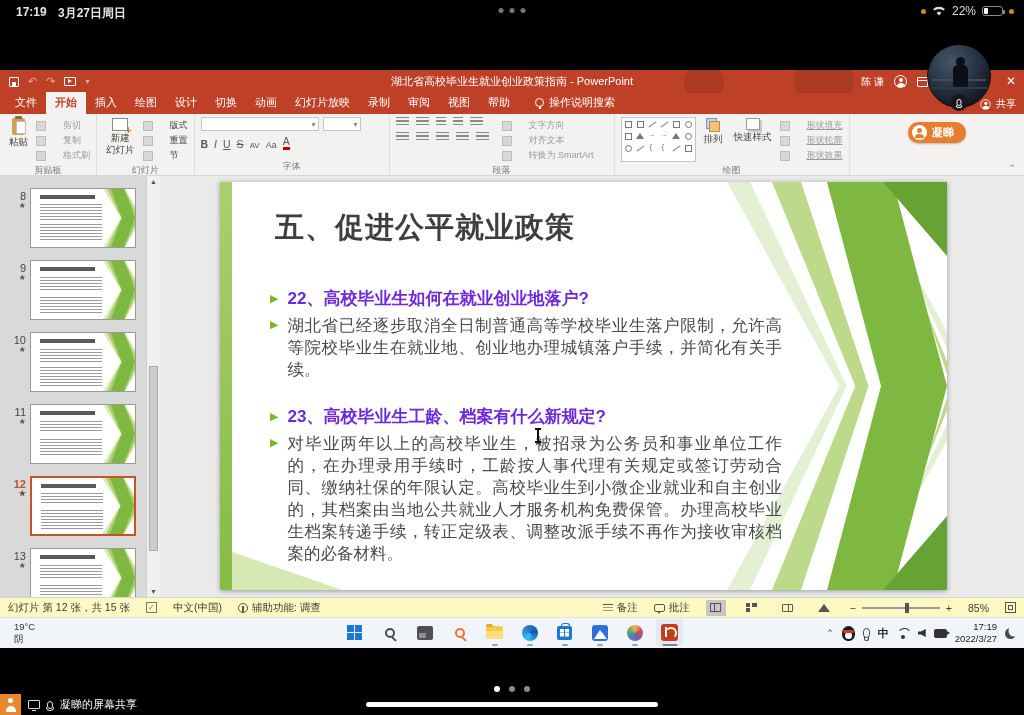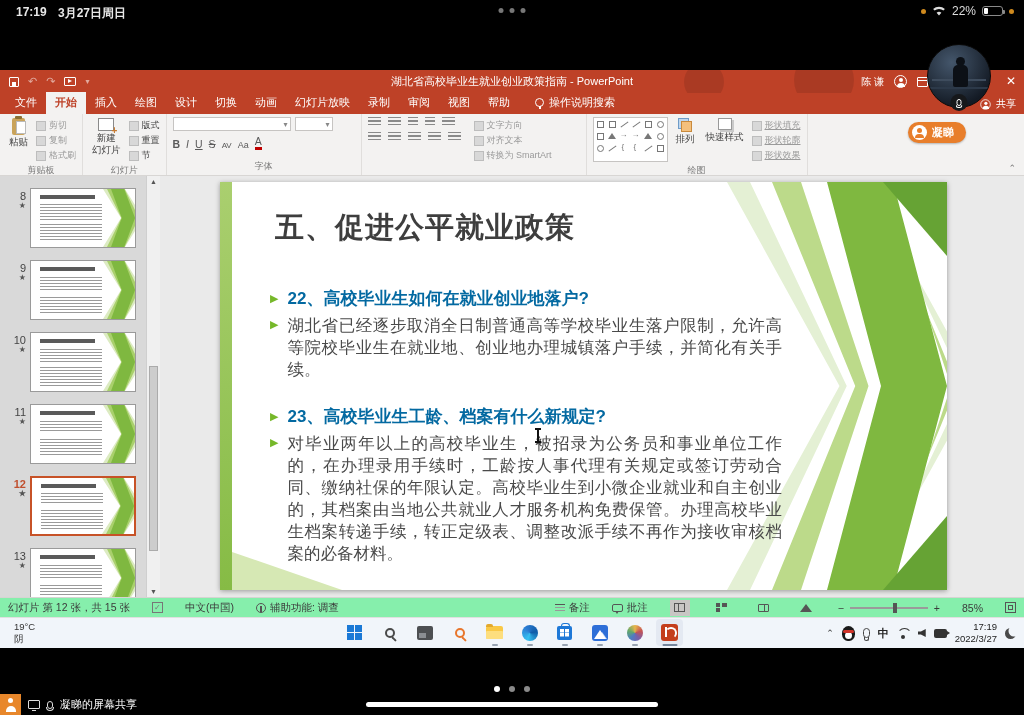--- a/index.html
+++ b/index.html
@@ -48,21 +48,21 @@
   .bulb{width:9px;height:9px;border:1.2px solid #fff;border-radius:50%;position:relative;}
   .bulb::after{content:"";position:absolute;left:2.5px;bottom:-3px;width:2px;height:3px;background:#fff;}
   .sharecorner{position:absolute;right:8px;bottom:3px;display:flex;align-items:center;gap:4px;font-size:10px;color:#fff;}
 
   .ribbon{height:62px;background:#F3F2F1;display:flex;border-bottom:1px solid #D8D6D4;position:relative;font-size:9.5px;color:#444;}
   .rg{display:flex;flex-direction:column;border-right:1px solid #E0DEDC;padding:3px 6px 1px;}
   .rg .lbl{margin-top:auto;font-size:9px;color:#7A7A7A;text-align:center;padding:2px 0 1px;}
   .rbody{display:flex;gap:5px;}
   .bigbtn{display:flex;flex-direction:column;align-items:center;gap:2px;padding:1px 3px;text-align:center;line-height:1.1;}
   .scol{display:flex;flex-direction:column;gap:2px;font-size:9px;color:#9a9a9a;justify-content:flex-start;padding-top:2px;}
-  .srow{display:flex;align-items:center;gap:3px;white-space:nowrap;}
+  .srow{display:flex;align-items:center;gap:17px;white-space:nowrap;}
   .clip{width:13px;height:17px;background:#C9A35A;border-radius:2px;position:relative;}
   .clip::before{content:"";position:absolute;left:3px;top:-2px;width:7px;height:3px;background:#8a6f33;border-radius:1px;}
   .clip::after{content:"";position:absolute;left:4px;top:3px;width:8px;height:11px;background:#fff;border:1px solid #bbb;}
   .mini{width:10px;height:10px;background:#d8d8d8;border:1px solid #bdbdbd;}
   .nslide{width:16px;height:13px;border:1px solid #8a8a8a;background:#fff;position:relative;}
   .nslide::after{content:"+";position:absolute;right:-4px;bottom:-6px;color:#C77B32;font-weight:bold;font-size:10px;}
   .fbox{height:14px;background:#fff;border:1px solid #C6C4C2;display:flex;align-items:center;justify-content:flex-end;padding:0 2px;color:#888;font-size:8px;}
   .fmt{font-size:10.5px;color:#5a5a5a;display:flex;align-items:flex-end;gap:6px;}
   .fmt b{font-weight:bold;} .fmt .it{font-style:italic;} .fmt .un{text-decoration:underline;} .fmt .st{text-decoration:line-through;}
   .stripes{width:13px;height:10px;background:repeating-linear-gradient(to bottom,#8a8a8a 0 1.4px,transparent 1.4px 3.4px);}
@@ -119,29 +119,29 @@
   .c3{right:-10px;width:185px;background:#BCDA8A;}
   .c4{right:-4px;width:150px;background:#fff;}
   .c5{right:0;width:120px;background:#7FB840;}
   .ccorner{position:absolute;right:0;top:0;width:64px;height:74px;background:#66A334;clip-path:polygon(0 0,100% 0,100% 100%);}
   .ccorner2{position:absolute;right:0;bottom:0;width:64px;height:74px;background:#66A334;clip-path:polygon(100% 0,100% 100%,0 100%);}
   .blTri{position:absolute;left:12px;bottom:0;width:110px;height:38px;background:#D6E8B4;clip-path:polygon(0 0,0 100%,100% 100%);}
   .stitle{position:absolute;left:55px;top:26px;font-size:29px;font-weight:bold;color:#3E3E3E;letter-spacing:1px;}
   .qa{position:absolute;left:50px;top:106px;width:512px;color:#4a4a4a;}
   .qrow{display:flex;gap:9px;}
   .bullet{color:#76B82A;font-size:11px;line-height:20px;flex:none;}
-  .qh{font-size:17px;font-weight:bold;color:#0369a1;line-height:22px;}
+  .qh{font-size:17px;font-weight:bold;color:#6d28d9;line-height:22px;}
   .qb{font-size:16.5px;line-height:22px;text-align:justify;}
   .mb1{margin-bottom:4px;} .mb2{margin-bottom:26px;}
   .ibeam{position:absolute;left:317px;top:246px;width:1.6px;height:15px;background:#111;}
   .ibeam::before,.ibeam::after{content:"";position:absolute;left:-2px;width:6px;height:1.6px;background:#111;}
   .ibeam::before{top:0;} .ibeam::after{bottom:0;}
 
   
-  .sbar{height:20px;background:#86efac;border-top:1px solid #D6D4D2;display:flex;align-items:center;font-size:10.5px;color:#3b3b3b;padding:0 8px;gap:22px;}
+  .sbar{height:20px;background:#fef9c3;border-top:1px solid #D6D4D2;display:flex;align-items:center;font-size:10.5px;color:#3b3b3b;padding:0 8px;gap:16px;}
   .sbar .sp{flex:1;}
   .proof{width:11px;height:11px;border:1px solid #777;position:relative;font-size:8px;color:#777;text-align:center;line-height:10px;}
   .accico{width:10px;height:10px;border:1px solid #555;border-radius:50%;position:relative;}
   .accico::after{content:"";position:absolute;left:3.5px;top:2px;width:2px;height:6px;background:#555;}
   .noteico{width:10px;height:8px;border-top:1.4px solid #555;background:repeating-linear-gradient(to bottom,transparent 0 2px,#999 2px 3px);}
   .cmtico{width:11px;height:8px;border:1px solid #555;border-radius:2px;position:relative;}
   .cmtico::after{content:"";position:absolute;left:2px;bottom:-3px;border-left:2px solid transparent;border-right:2px solid transparent;border-top:3px solid #555;}
   .vbtn{width:20px;height:16px;display:flex;align-items:center;justify-content:center;}
   .vbtn.active{background:#C8C6C4;}
   .vnorm{width:11px;height:9px;border:1px solid #555;position:relative;}
@@ -392,20 +392,21 @@
             <span class="srow">
                 <span class="mini"></span>
                 <span>对齐文本</span>
               </span>
             <span class="srow">
                 <span class="mini"></span>
                 <span>转换为 SmartArt</span>
               </span>
           </div>
         </div>
+        <div class="lbl">段落</div>
       </div>
 
       <div class="rg">
         <div class="rbody">
           <div class="shapegrid">
             <span class="sg sq"></span>
               <span class="sg sq"></span>
               <span class="sg ln"></span>
               <span class="sg ln"></span>
               <span class="sg sq"></span>

